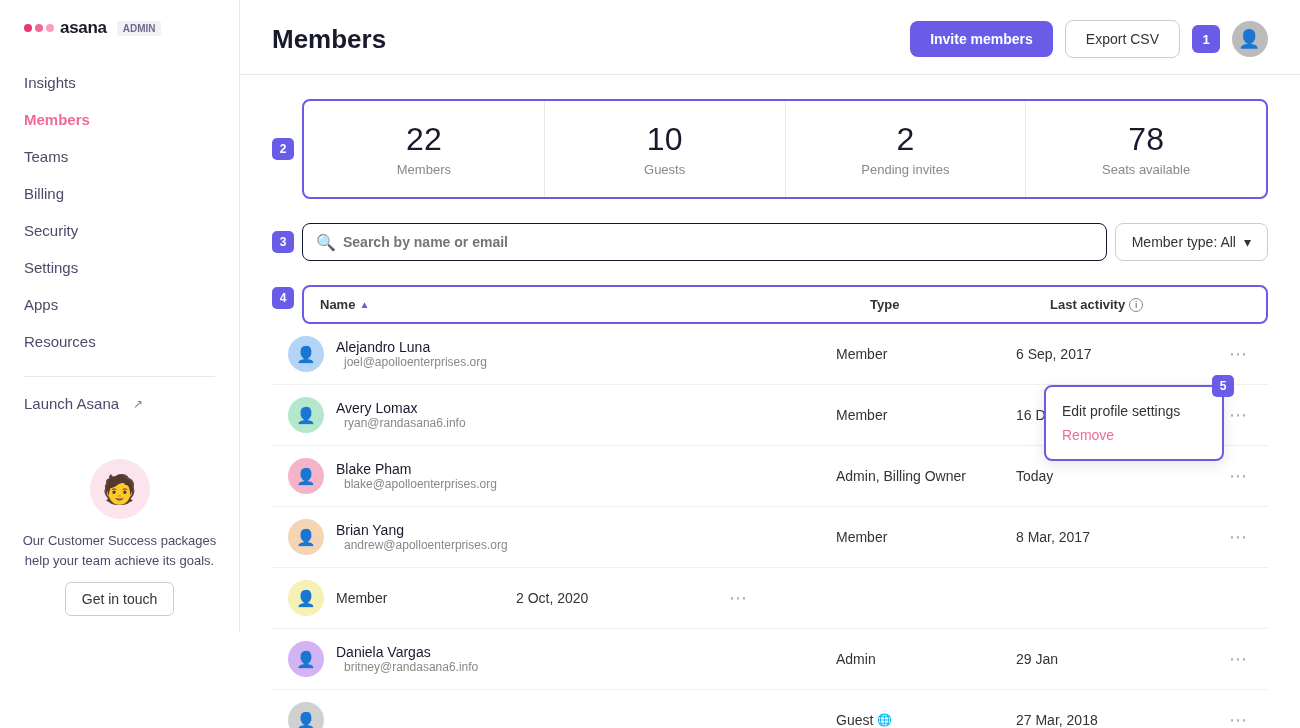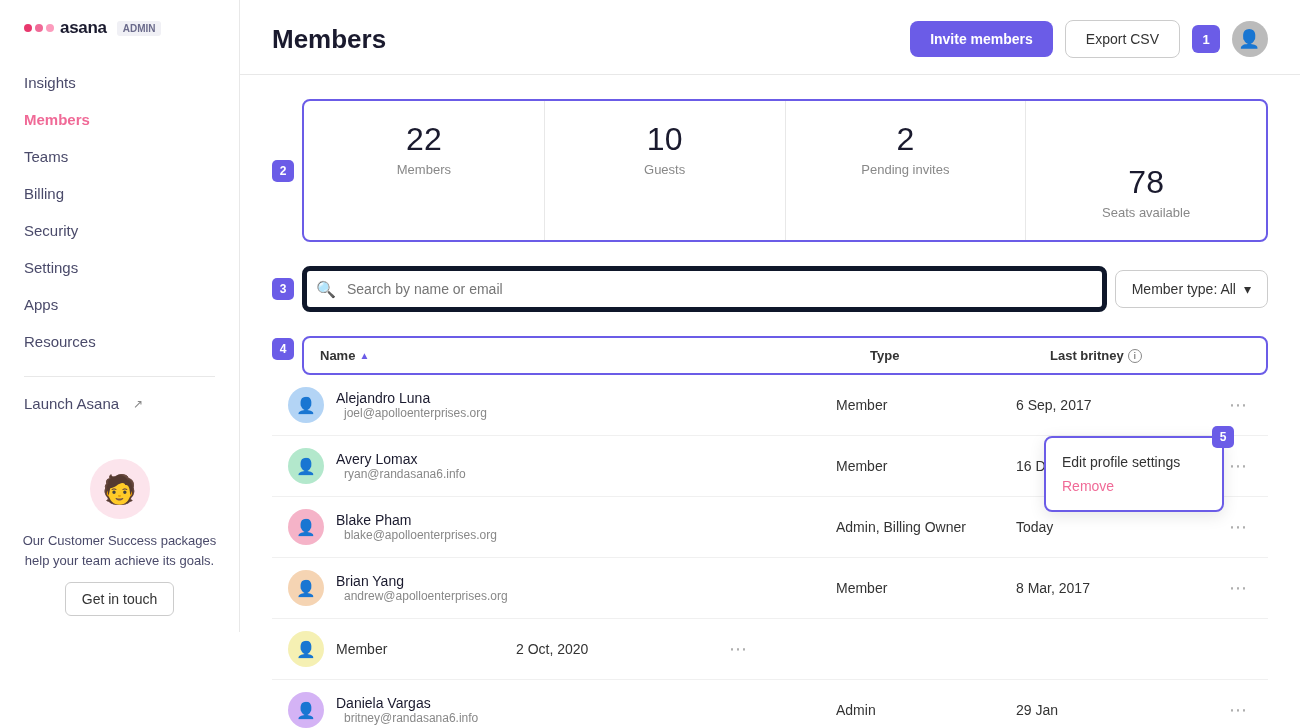--- a/index.html
+++ b/index.html
@@ -166,42 +166,43 @@
       overflow: hidden;
     }
     .stat-card {
       flex: 1;
       display: flex;
       flex-direction: column;
       align-items: center;
       padding: 20px 16px;
       border-right: 1px solid #e8e8e8;
     }
-    .stat-card:last-child { border-right: none; margin-top: 43px; }
+    .stat-card:last-child { border-right: none; }
     .stat-number { font-size: 32px; font-weight: 400; color: #1a1a2e; }
     .stat-label { font-size: 13px; color: #888; margin-top: 4px; }
     .search-wrapper {
       flex: 1;
       position: relative;
     }
     .search-icon-inner {
       position: absolute;
       left: 14px; top: 50%;
       transform: translateY(-50%);
       color: #aaa;
       font-size: 16px;
     }
     .search-input {
       width: 100%;
       padding: 10px 14px 10px 40px;
-      border: 5px solid #0f172a;
+      border: 1px solid #0f172a;
       border-radius: 8px;
       font-size: 14px;
       color: #333;
       outline: none;
+      font-weight: bold;
     }
     .member-type-select {
       border: 1px solid #ccc;
       border-radius: 8px;
       padding: 10px 16px;
       font-size: 14px;
       color: #333;
       background: #fff;
       cursor: pointer;
       display: flex;
@@ -382,21 +383,21 @@
     <div class="table-section">
       <div class="row-with-badge" style="margin-bottom:0;">
         <div class="step-badge">4</div>
         <div class="table-header-row" style="flex:1;">
           <div class="th-name">
             <span>Name</span>
             <span class="sort-icon">▲</span>
           </div>
           <div class="th-type">Type</div>
           <div class="th-activity">
-            <span>Last britney</span>
+            <span>Last activity</span>
             <span class="info-icon">i</span>
           </div>
         </div>
       </div>
 
       <div class="member-row">
         <div class="member-avatar av-blue">👤</div>
         <div class="member-info">
           <div class="member-name">Alejandro Luna</div>
           <div class="member-email">joel@apolloenterprises.org</div>

